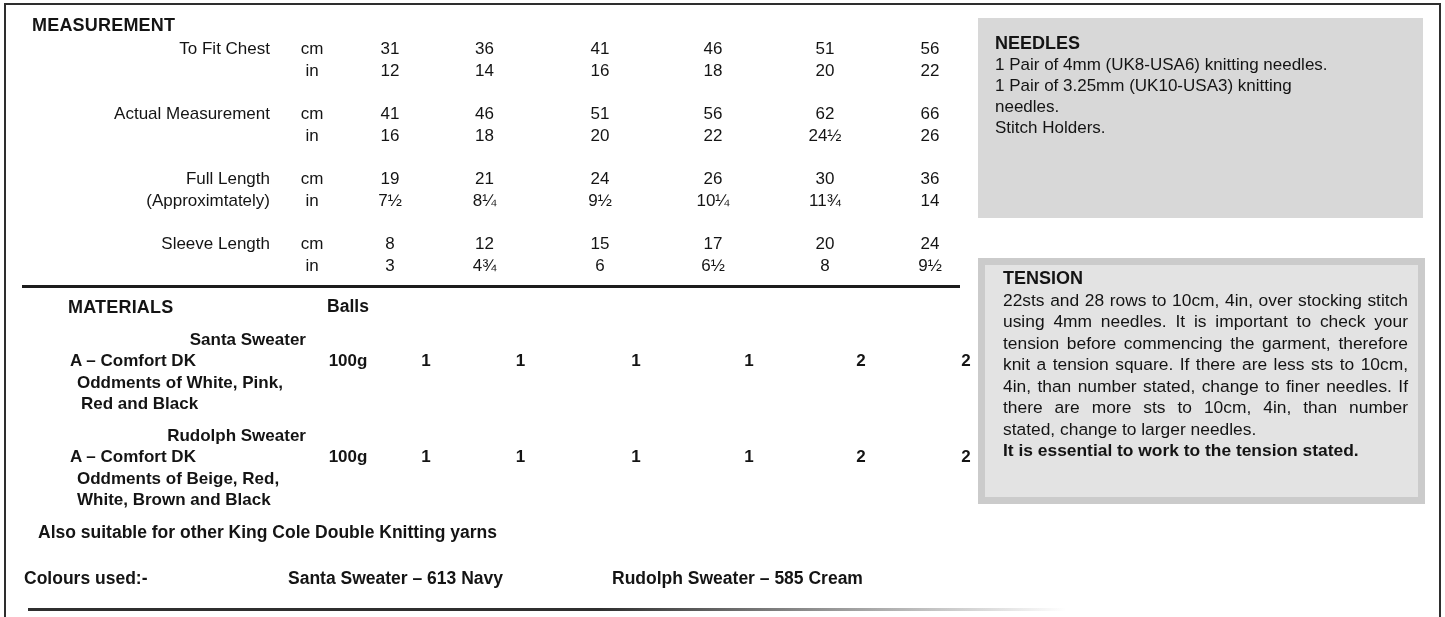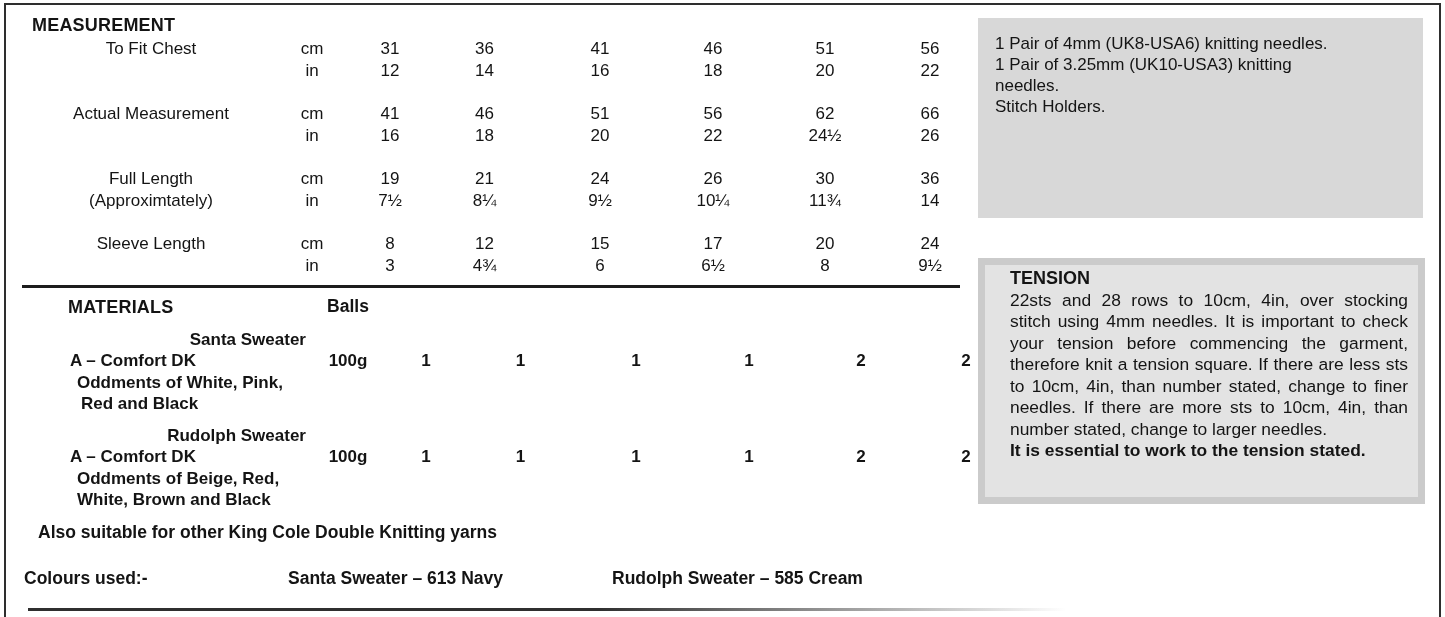--- a/index.html
+++ b/index.html
@@ -16,21 +16,21 @@
   
   .meas{position:absolute;left:32px;top:14px;width:950px;}
   .sec-title{font-size:18px;font-weight:bold;line-height:22px;letter-spacing:.2px;}
   .mgrid{
     display:grid;
     grid-template-columns:238px 84px 72px 117px 114px 112px 112px 98px;
     font-size:17px;line-height:22px;
   }
   .mblock{margin-top:2px;margin-bottom:21px;}
   .cell{white-space:nowrap;}
-  .lbl{text-align:center;}
+  .lbl{text-align:right;}
   .unit{text-align:center;}
   .num{text-align:center;}
   
   .rule-thick{position:absolute;left:22px;top:285px;width:938px;height:3px;background:#1c1c1c;}
   .rule-bottom{
     position:absolute;left:28px;top:608px;width:1038px;height:3px;
     background:linear-gradient(to right,#2f2f2f 0%,#2f2f2f 55%,rgba(47,47,47,0) 100%);
   }
   
   .mats{position:absolute;left:32px;top:296px;width:950px;margin-left:36px;}
@@ -57,21 +57,21 @@
   
   .needles{
     position:absolute;left:978px;top:18px;width:445px;height:200px;
     background:#d8d8d8;box-sizing:border-box;padding:15px 14px 0 17px;
   }
   .needles .ttl{font-size:18px;font-weight:bold;line-height:21px;}
   .needles .ln{font-size:17px;line-height:21px;white-space:nowrap;}
   .tension{
     position:absolute;left:978px;top:258px;width:447px;height:246px;
     background:#e3e3e3;border:7px solid #cbcbcb;box-sizing:border-box;
-    padding:3px 10px 0 25px;
+    padding:3px 10px 0 18px;
   }
   .tension .ttl{font-size:18px;font-weight:bold;line-height:21.5px;}
   .tension .body{font-size:17.4px;line-height:21.5px;text-align:justify;}
   .tension .emph{font-size:17.4px;line-height:21.5px;font-weight:bold;}
 </style>
 </head>
 <body>
 
 <div class="page">
   <div class="frame"></div>
@@ -197,20 +197,21 @@
 
   <div class="colours">
     <span class="c-lbl">Colours used:-</span>
     <span class="c-santa">Santa Sweater – 613 Navy</span>
     <span class="c-rudolph">Rudolph Sweater – 585 Cream</span>
   </div>
 
   <div class="rule-bottom"></div>
 
   <div class="needles">
+    <div class="ttl">NEEDLES</div>
     <div class="ln">1 Pair of 4mm (UK8-USA6) knitting needles.</div>
     <div class="ln">1 Pair of 3.25mm (UK10-USA3) knitting</div>
     <div class="ln">needles.</div>
     <div class="ln">Stitch Holders.</div>
   </div>
 
   <div class="tension">
     <div class="ttl">TENSION</div>
     <span class="body" style="display:block;">22sts and 28 rows to 10cm, 4in, over stocking stitch using 4mm needles.  It is important to check your tension before commencing the garment, therefore knit a tension square. If there are less sts to 10cm, 4in, than number stated, change to finer needles. If there are more sts to 10cm, 4in, than number stated, change to larger needles.</span>
     <div class="emph">It is essential to work to the tension stated.</div>

